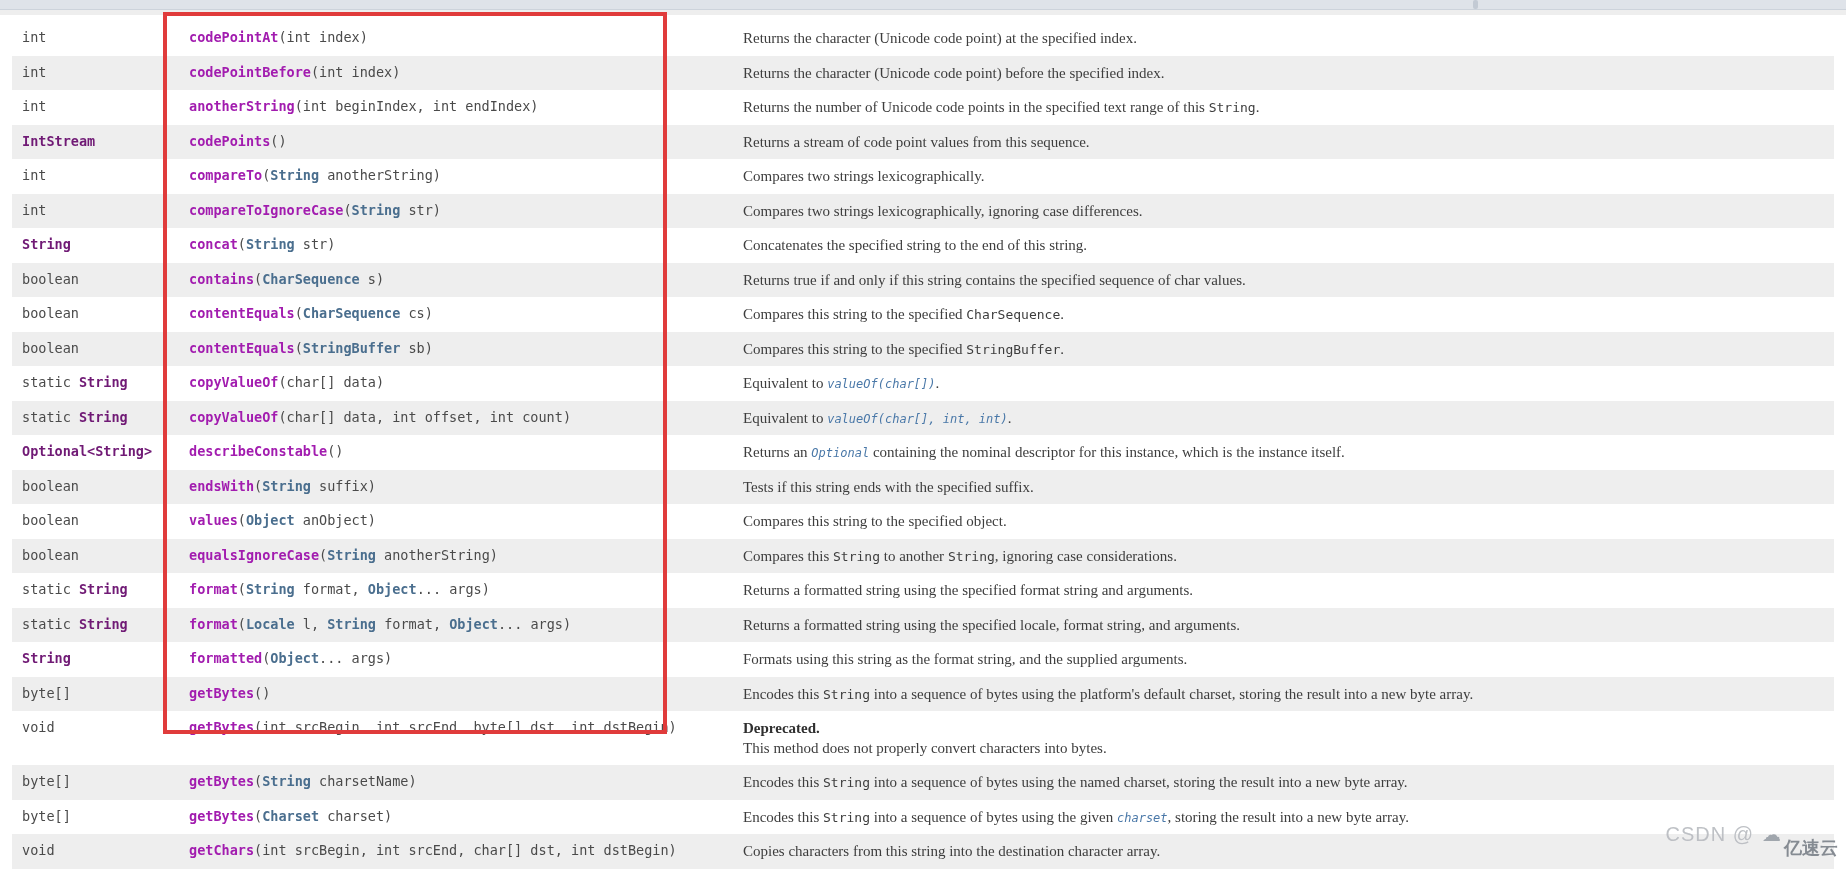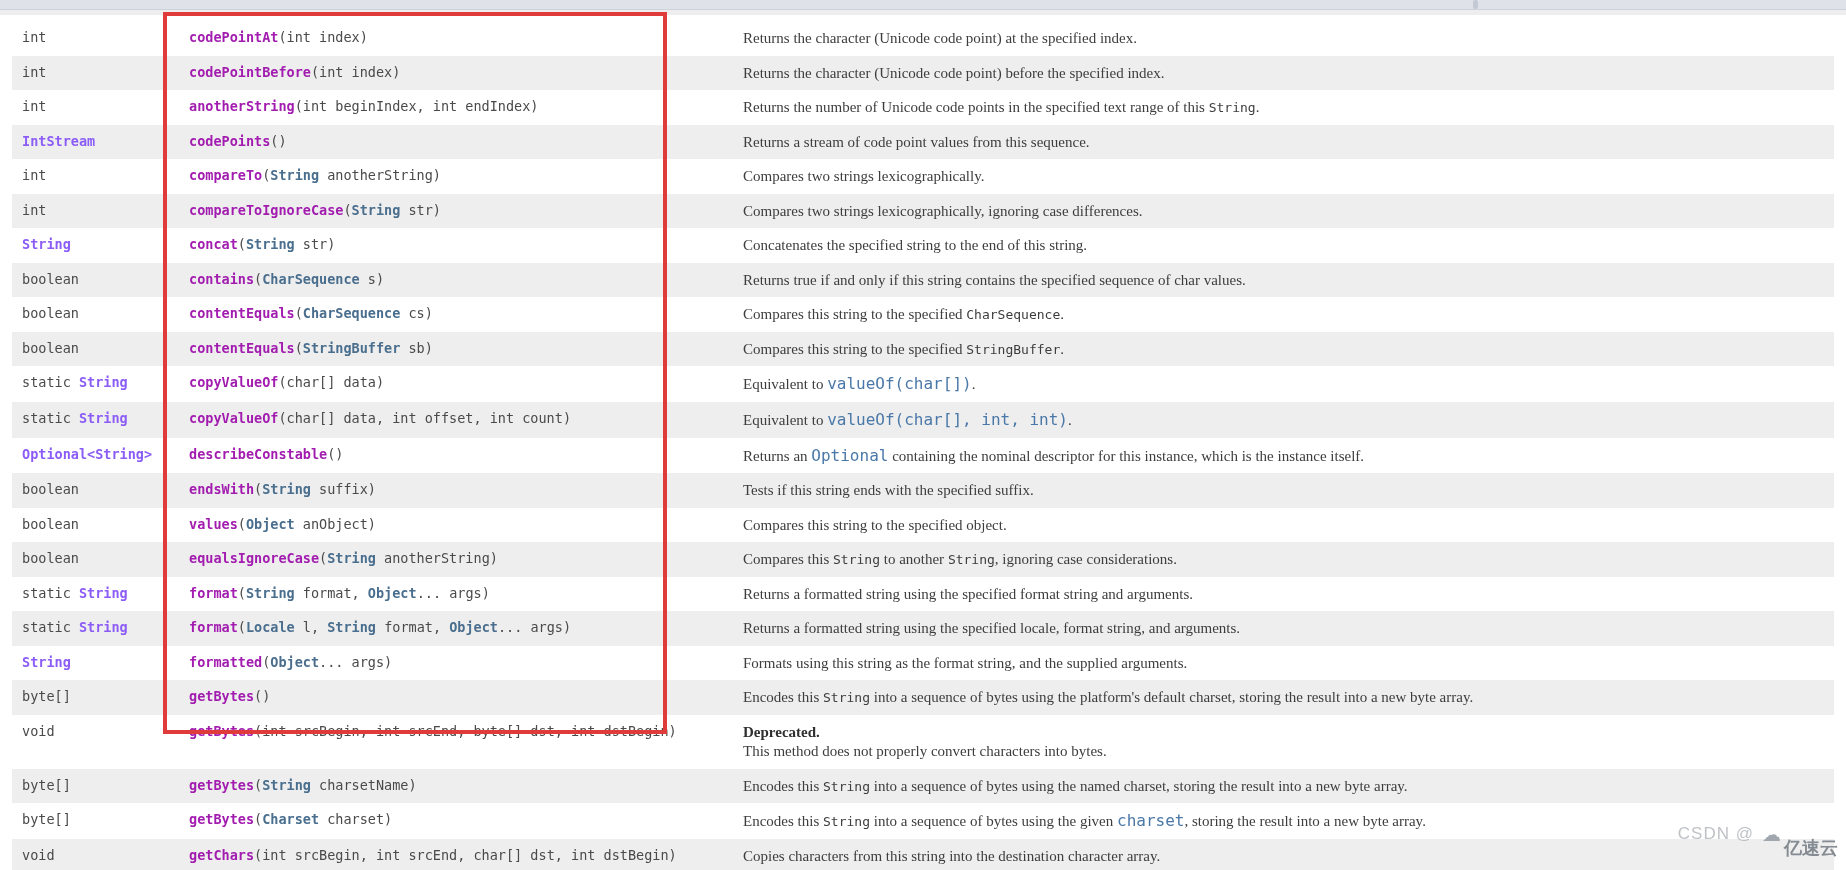--- a/index.html
+++ b/index.html
@@ -77,21 +77,21 @@
   .code {
     font-family: "DejaVu Sans Mono", "Liberation Mono", monospace;
     font-size: 13.5px;
     color: #4a4a4a;
   }
   .code .kw {
     color: #4a4a4a;
   }
   
   .tlink {
-    color: #8b5cf6;
+    color: #701a75;
     font-weight: bold;
   }
   
   .mname {
     color: #a21caf;
     font-weight: bold;
   }
   
   .ptype {
     color: #4a6e8e;
@@ -104,22 +104,23 @@
     font-size: 15px;
     color: #3d3d3d;
   }
   .desc code, .dcode {
     font-family: "DejaVu Sans Mono", "Liberation Mono", monospace;
     font-size: 13px;
     color: #3d3d3d;
   }
   .dlink {
     font-family: "DejaVu Sans Mono", "Liberation Mono", monospace;
-    font-size: 16px;
+    font-size: 12px;
     color: #4a78a8;
+    font-style: italic;
   }
   .deprecated-label {
     font-weight: bold;
     color: #2f2f2f;
   }
 
   
   #red-box {
     position: absolute;
     left: 163px;
@@ -138,21 +139,21 @@
     right: 8px;
     bottom: 10px;
     display: flex;
     align-items: center;
     gap: 8px;
     z-index: 50;
     opacity: 0.92;
   }
   #watermark .csdn-text {
     font-family: "Liberation Sans", sans-serif;
-    font-size: 17px;
+    font-size: 20px;
     color: #b9bcc1;
     letter-spacing: 1px;
   }
   #watermark .yun-logo {
     display: flex;
     align-items: center;
     gap: 3px;
   }
   #watermark .yun-mark {
     color: #9aa0a8;

